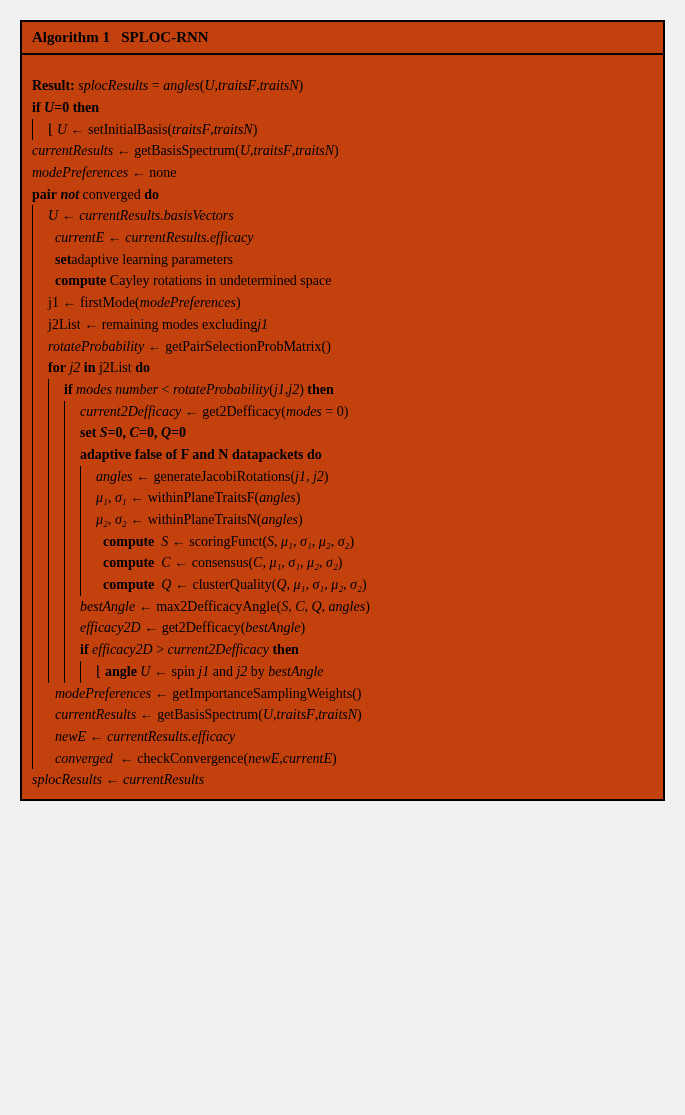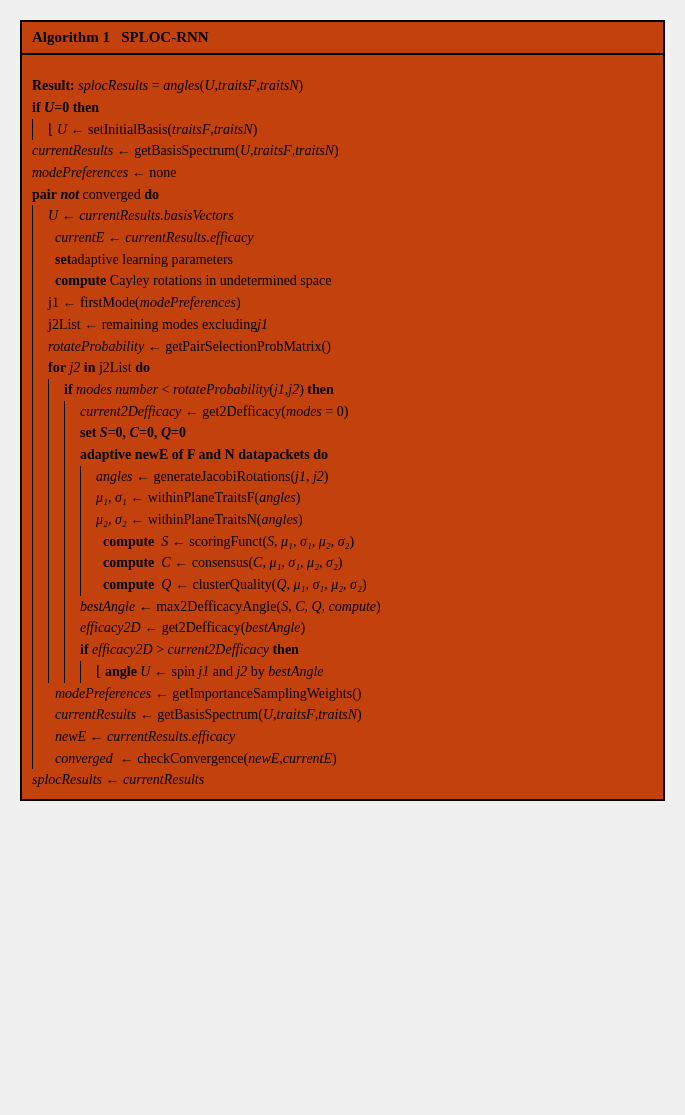--- a/index.html
+++ b/index.html
@@ -169,21 +169,21 @@
 
                 <div class="line">
                   <span class="it">current2Defficacy</span>&nbsp;←&nbsp;get2Defficacy(<span class="it">modes</span>&nbsp;= 0)
                 </div>
 
                 <div class="line">
                   <span class="kw">set</span>&nbsp;<span class="kw"><em>S</em>=0,&nbsp;<em>C</em>=0,&nbsp;<em>Q</em>=0</span>
                 </div>
 
                 <div class="line">
-                  <span class="kw">adaptive</span>&nbsp;<span class="kw">newE of F and N datapackets</span>&nbsp;<span class="kw">do</span>
+                  <span class="kw">adaptive</span>&nbsp;<span class="kw">false of F and N datapackets</span>&nbsp;<span class="kw">do</span>
                 </div>
 
                 <div class="vbar-container">
                   <div class="vbar"></div>
                   <div class="vbar-content">
 
                     <div class="line">
                       <span class="it">angles</span>&nbsp;←&nbsp;generateJacobiRotations(<span class="it">j1</span>,&nbsp;<span class="it">j2</span>)
                     </div>
 
@@ -204,21 +204,21 @@
                     </div>
 
                     <div class="line">
                       &nbsp;&nbsp;<span class="kw">compute</span>&nbsp;&nbsp;<span class="it">Q</span>&nbsp;←&nbsp;clusterQuality(<span class="it">Q, μ₁, σ₁, μ₂, σ₂</span>)
                     </div>
 
                   </div>
                 </div>
 
                 <div class="line">
-                  <span class="it">bestAngle</span>&nbsp;←&nbsp;max2DefficacyAngle(<span class="it">S, C, Q, compute</span>)
+                  <span class="it">bestAngle</span>&nbsp;←&nbsp;max2DefficacyAngle(<span class="it">S, C, Q, angles</span>)
                 </div>
 
                 <div class="line">
                   <span class="it">efficacy2D</span>&nbsp;←&nbsp;get2Defficacy(<span class="it">bestAngle</span>)
                 </div>
 
                 <div class="line">
                   <span class="kw">if</span>&nbsp;<span class="it">efficacy2D</span>&nbsp;&gt;&nbsp;<span class="it">current2Defficacy</span>&nbsp;<span class="kw">then</span>
                 </div>
 

